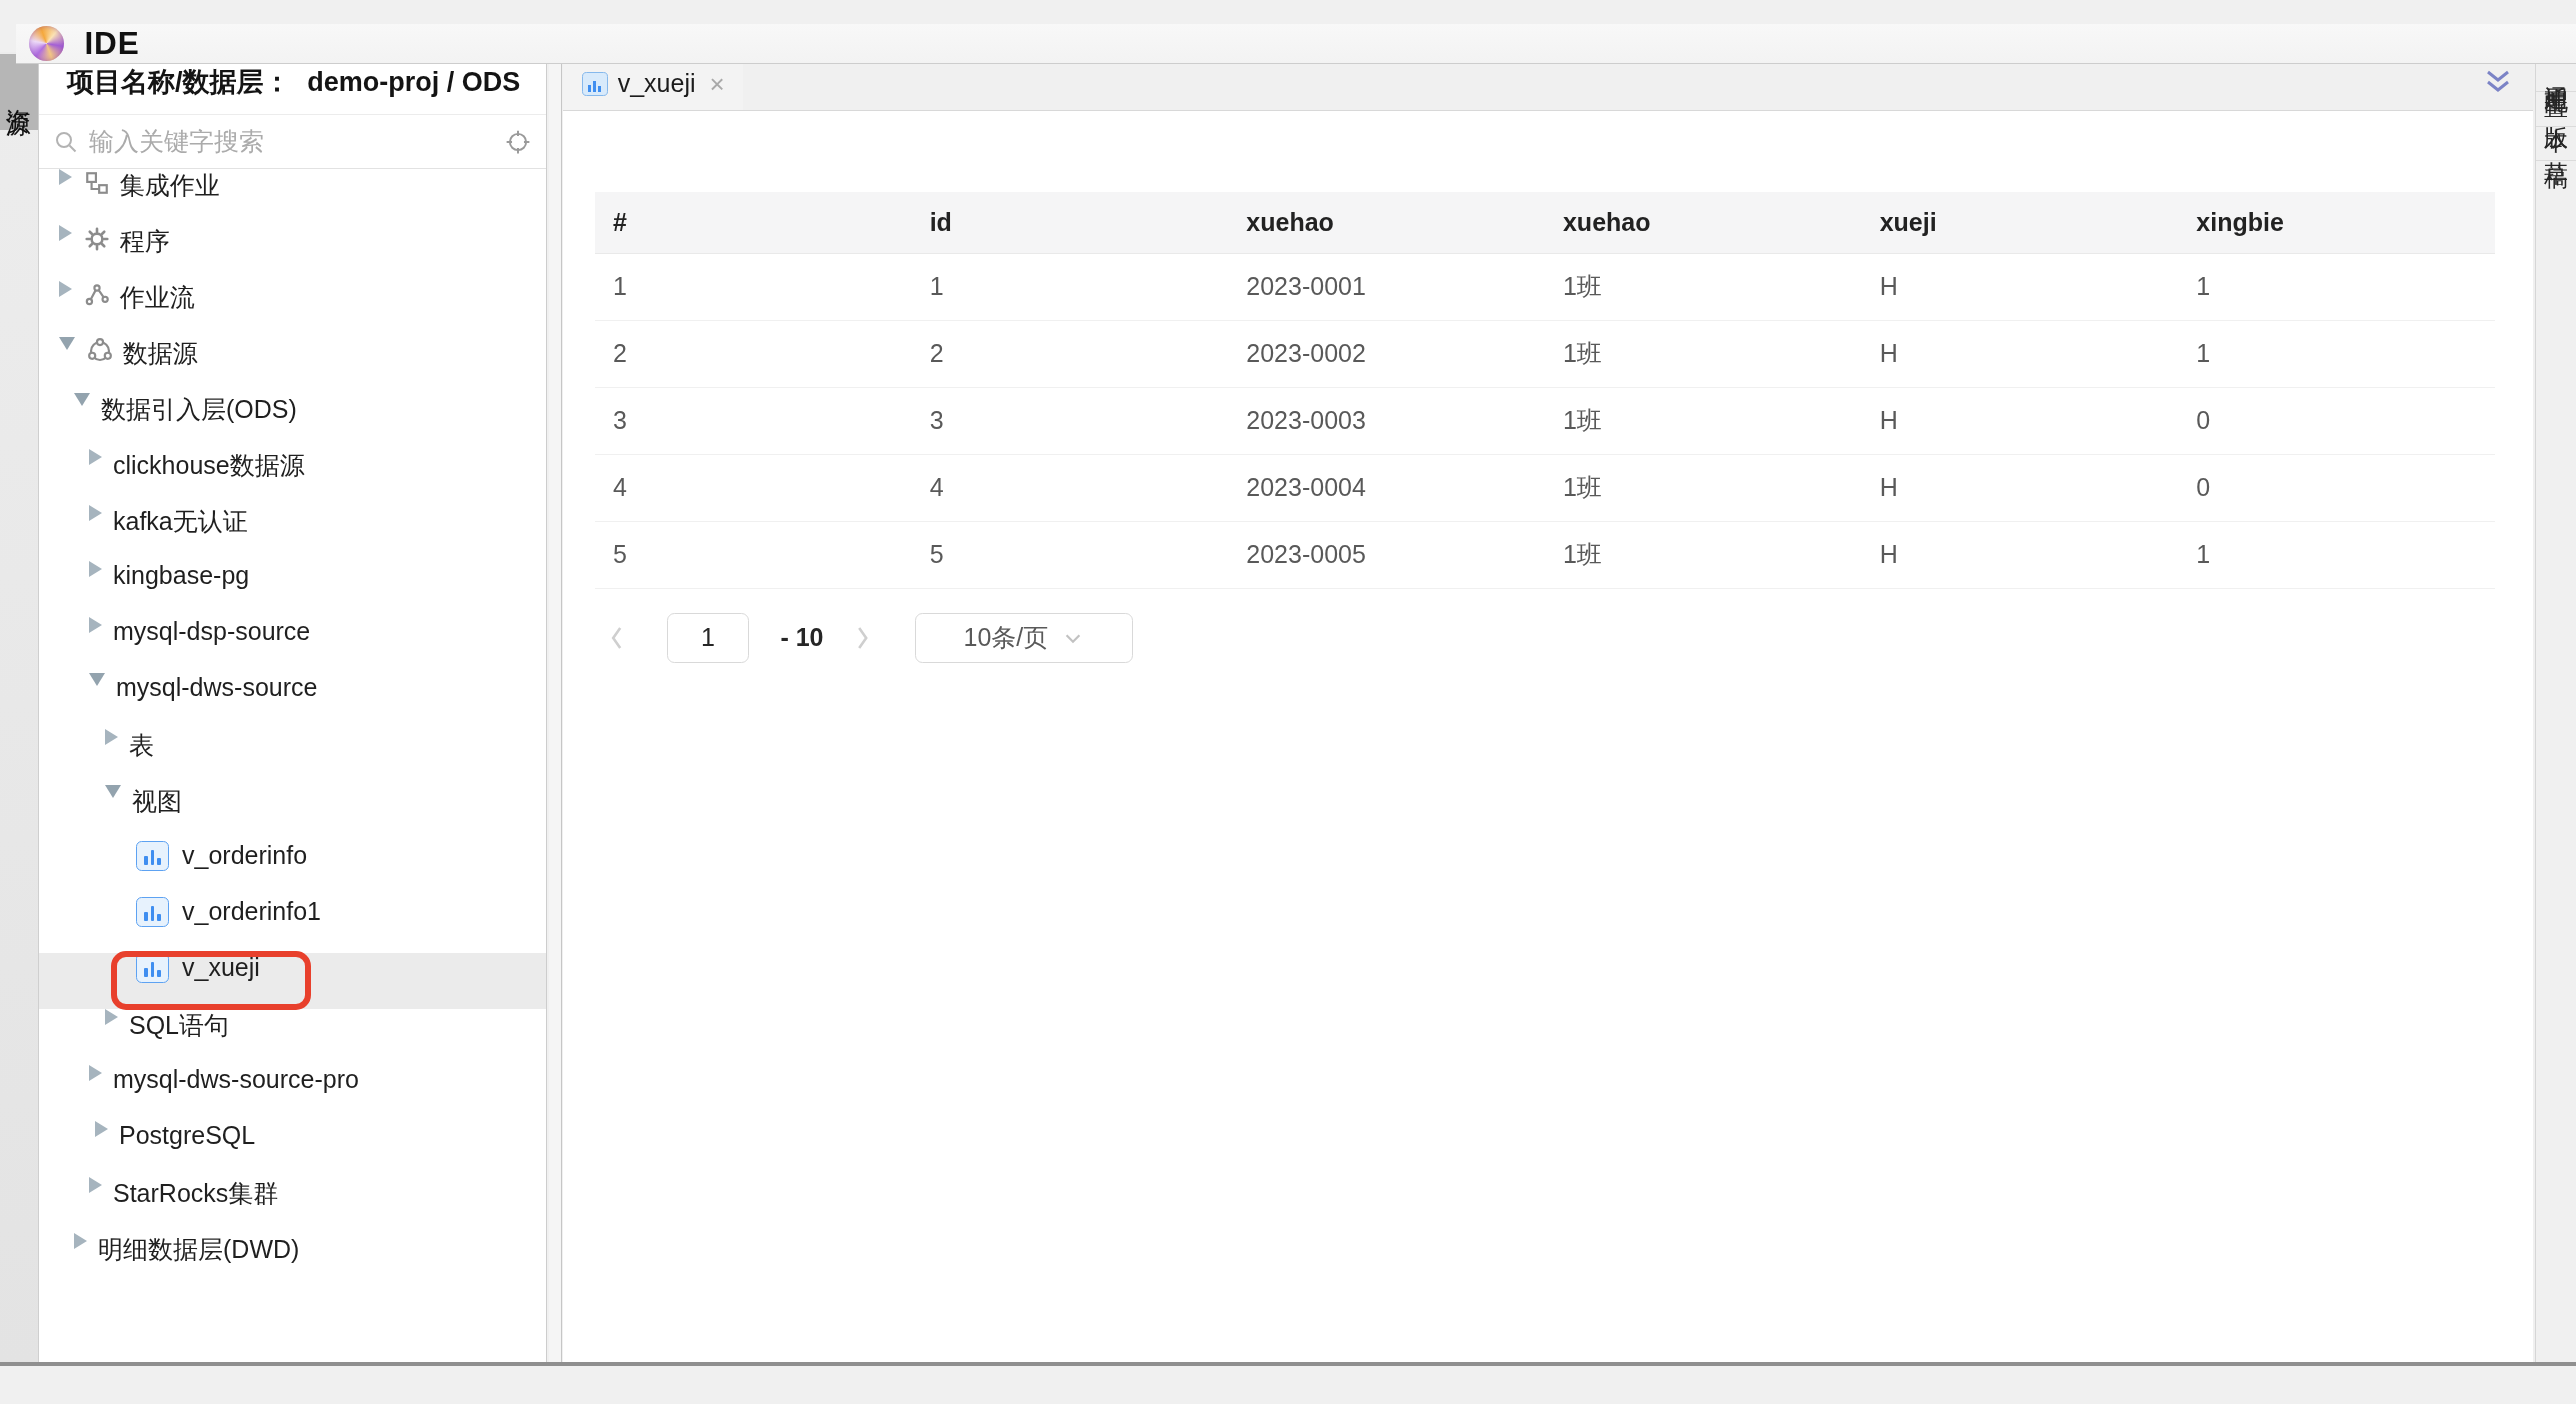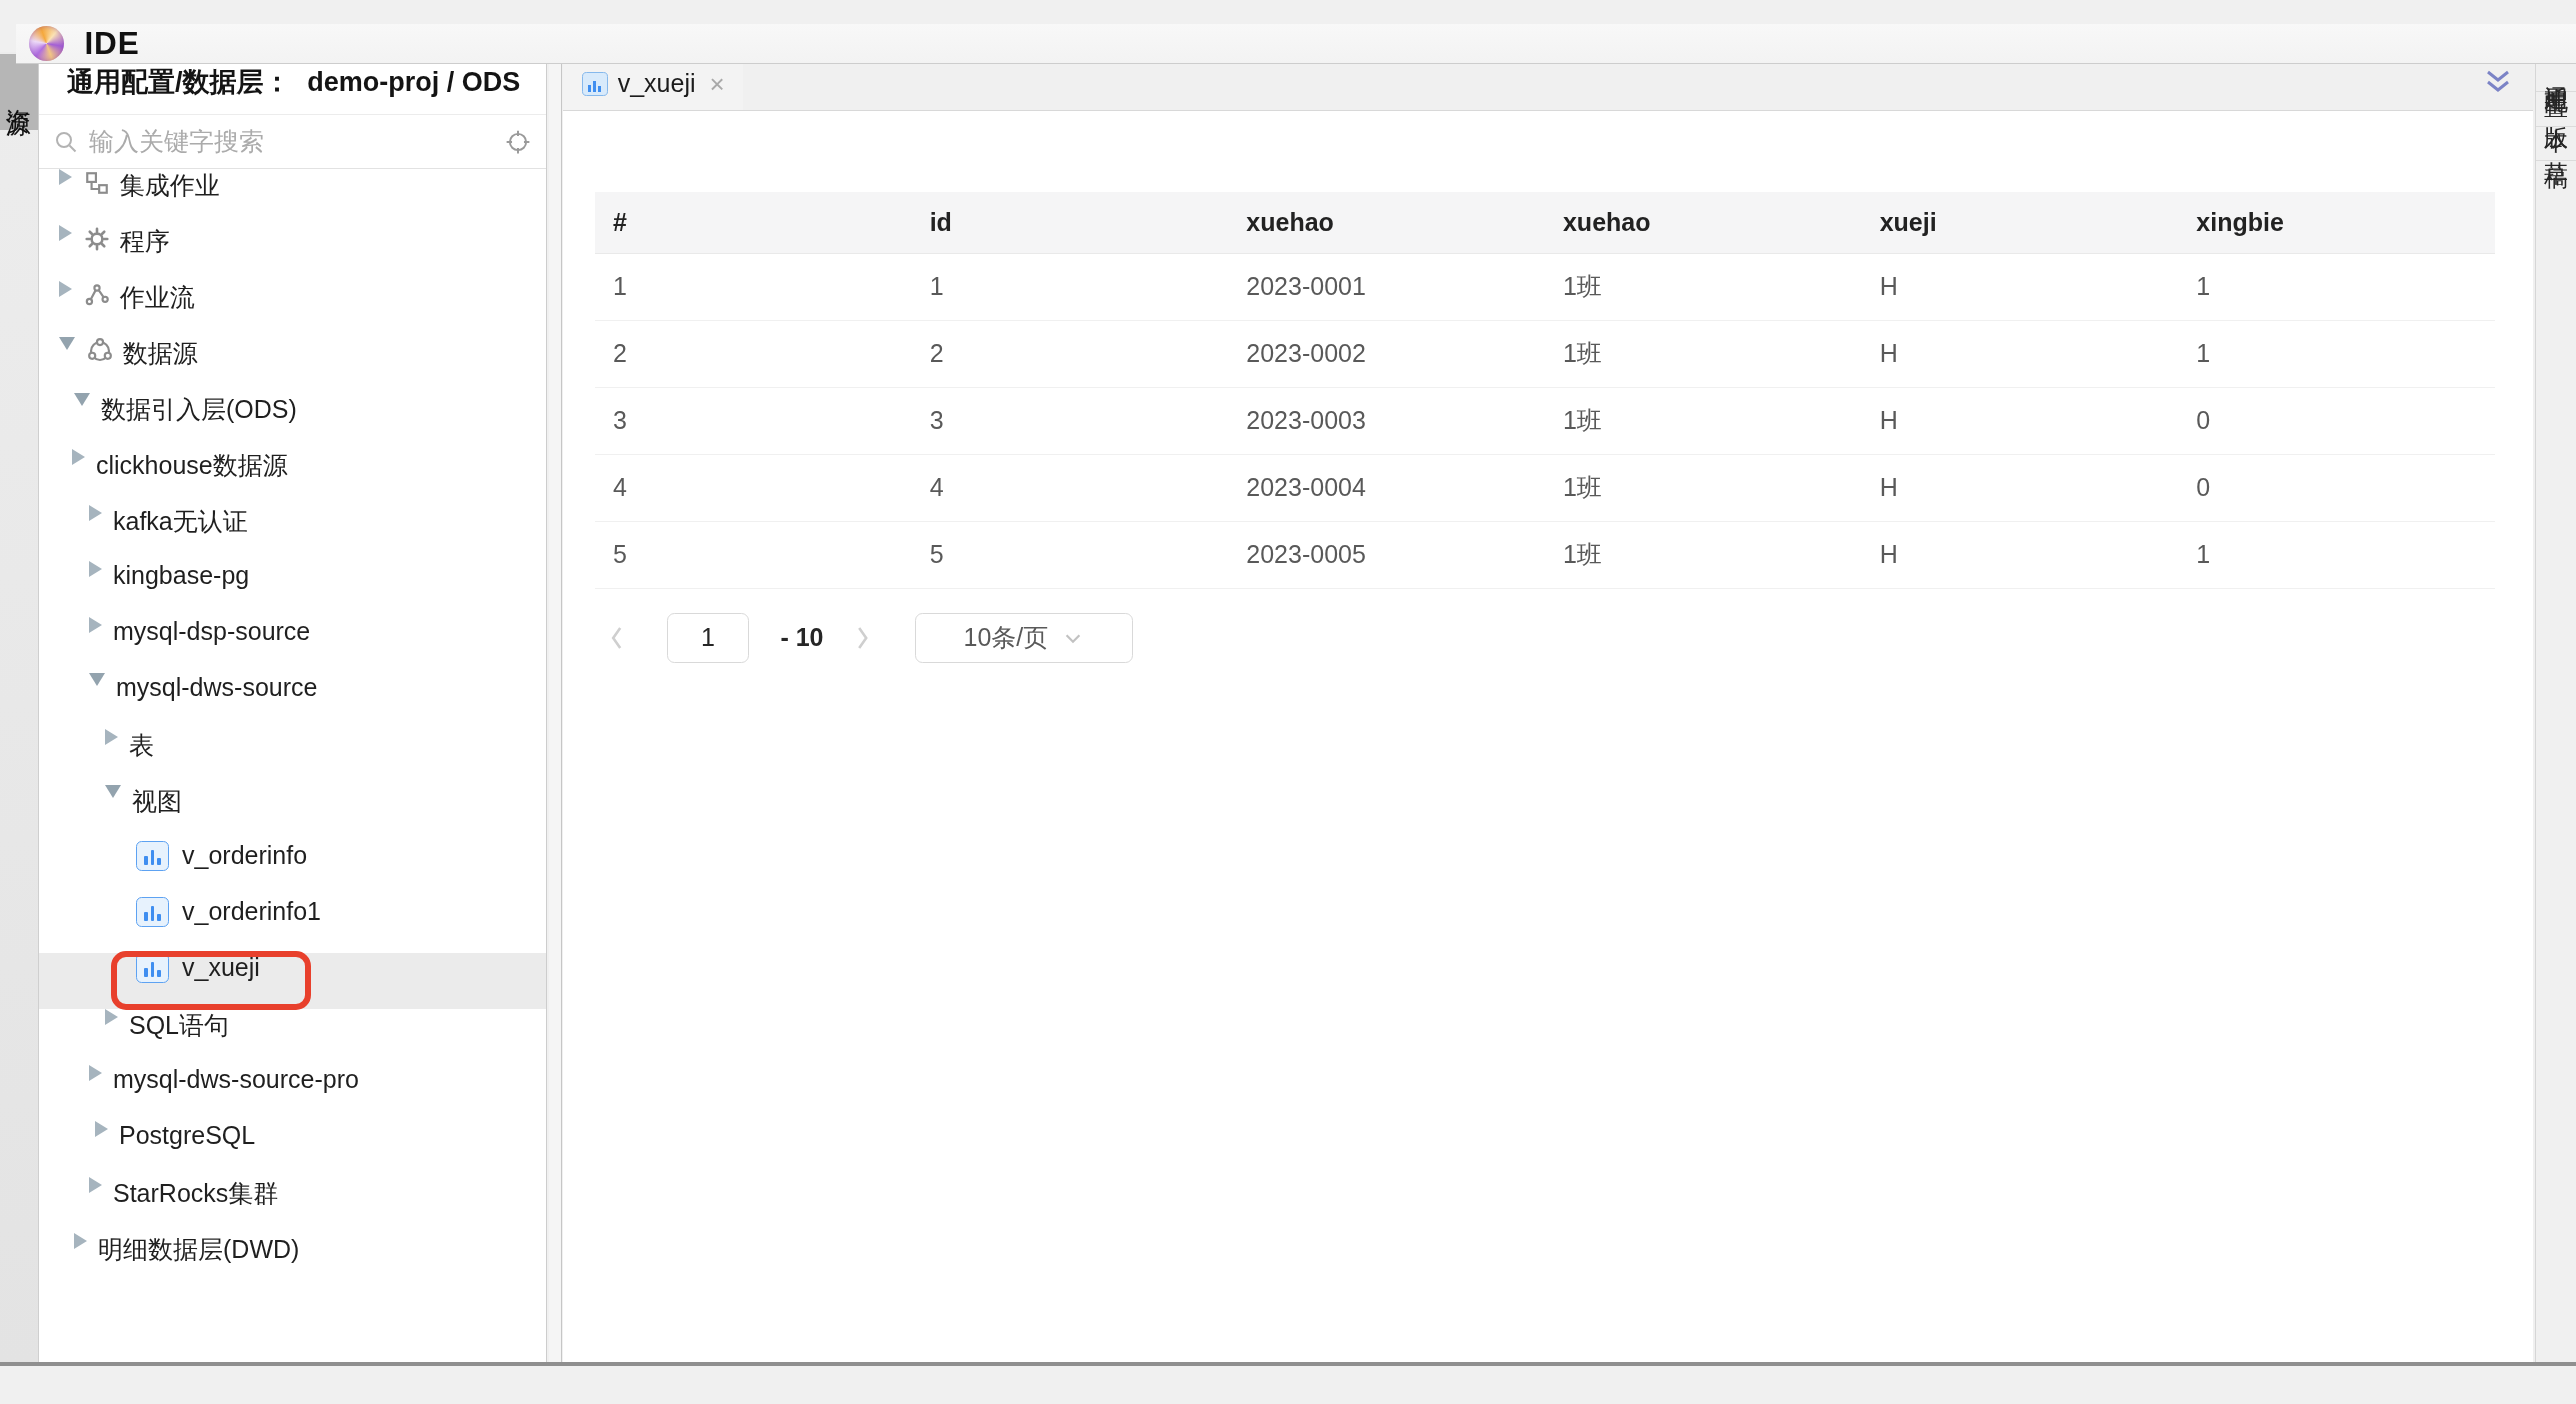--- a/index.html
+++ b/index.html
@@ -94,21 +94,21 @@
 </div>
 
 <div class="region activity">
   <div class="activity-tab">
     <span>资源</span>
   </div>
 </div>
 
 <div class="region explorer">
   <div class="exp-header">
-    <span>通用配置/数据层：</span><span class="hv">demo-proj / ODS</span>
+    <span>项目名称/数据层：</span><span class="hv">demo-proj / ODS</span>
   </div>
   <div class="searchbar">
     <svg width="24" height="24" viewBox="0 0 24 24">
       <circle cx="10" cy="10" r="7" fill="none" stroke="#b3b3b3" stroke-width="2"></circle>
       <line x1="15.5" y1="15.5" x2="21.5" y2="21.5" stroke="#b3b3b3" stroke-width="2"></line>
     </svg>
     <input type="text" placeholder="输入关键字搜索" style="">
     <svg width="26" height="26" viewBox="0 0 24 24">
       <circle cx="12" cy="12" r="7.5" fill="none" stroke="#9a9a9a" stroke-width="1.8"></circle>
       <path d="M12 1.5v5M12 17.5v5M1.5 12h5M17.5 12h5" stroke="#9a9a9a" stroke-width="1.8"></path>
@@ -157,21 +157,21 @@
       <circle cx="4.8" cy="16.4" r="2.8" fill="#ffffff"></circle>
       <circle cx="19.2" cy="16.4" r="2.8" fill="#ffffff"></circle>
     </svg>
         </span>
         <span class="tree-label">数据源</span>
       </div>
       <div class="tree-row" style="padding-left: 35px;">
         <span class="caret down"></span>
         <span class="tree-label">数据引入层(ODS)</span>
       </div>
-      <div class="tree-row" style="padding-left: 33px;">
+      <div class="tree-row" style="padding-left: 50px;">
         <span class="caret right"></span>
         <span class="tree-label">clickhouse数据源</span>
       </div>
       <div class="tree-row" style="padding-left: 50px;">
         <span class="caret right"></span>
         <span class="tree-label">kafka无认证</span>
       </div>
       <div class="tree-row" style="padding-left: 50px;">
         <span class="caret right"></span>
         <span class="tree-label">kingbase-pg</span>

